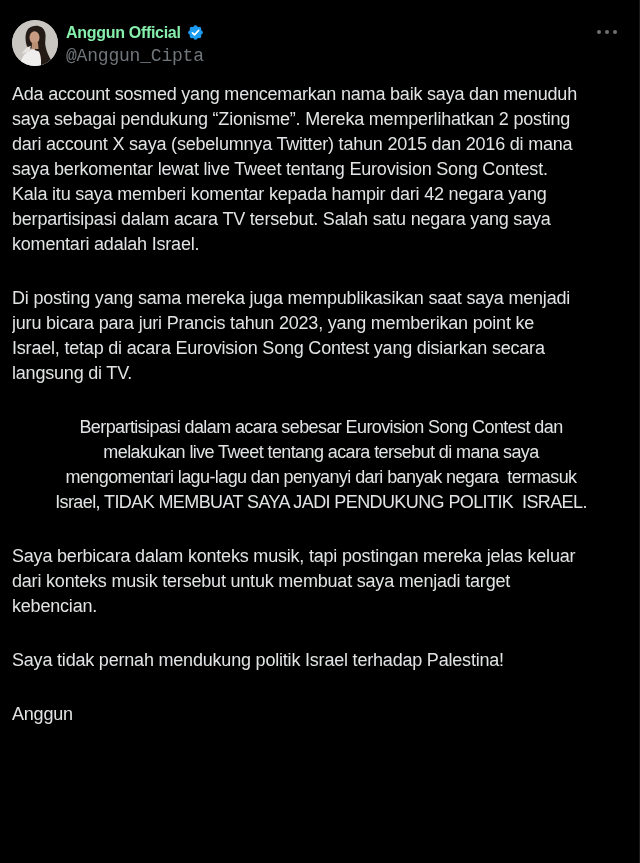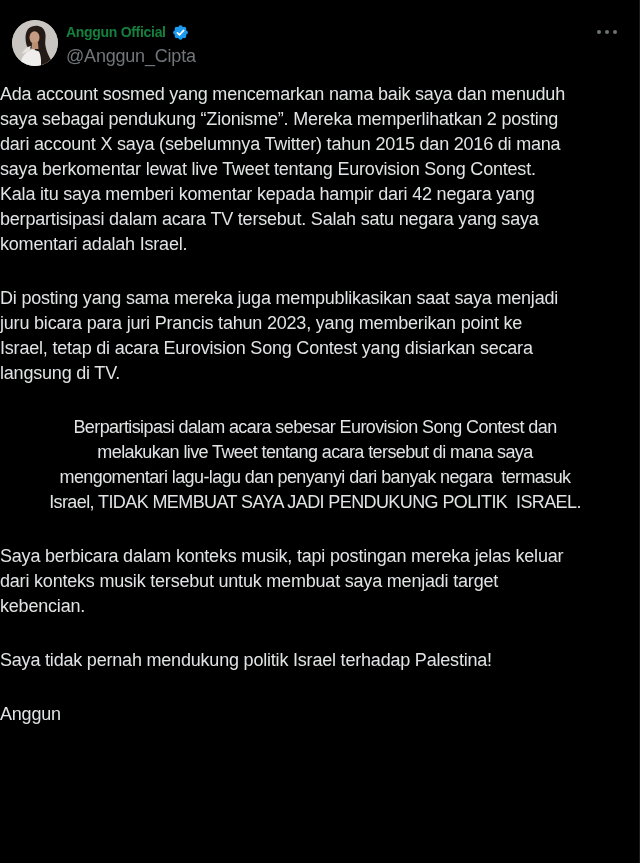--- a/index.html
+++ b/index.html
@@ -38,56 +38,57 @@
     margin-left: 8px;
     padding-top: 1px;
     min-width: 0;
   }
   .name-row {
     display: flex;
     align-items: center;
     gap: 6px;
   }
   .name {
-    color: #15803d;
-    font-size: 14px;
+    color: #86efac;
+    font-size: 16px;
     font-weight: 700;
     letter-spacing: -0.3px;
     line-height: 23px;
     white-space: nowrap;
     cursor: pointer;
   }
   .badge { display: inline-flex; align-items: center; }
   .badge svg { display: block; }
   .handle {
     color: #71767b;
     font-size: 18px;
     letter-spacing: -0.2px;
     line-height: 21px;
     margin-top: 2px;
     cursor: pointer;
+    font-family: Liberation Mono, monospace;
   }
   .more-button {
     position: absolute;
     top: 27px;
     right: 20px;
     display: flex;
     gap: 4px;
     padding: 3px;
     cursor: pointer;
   }
   .more-button .dot {
     width: 4px;
     height: 4px;
     border-radius: 50%;
     background: #6e7377;
   }
   
   .tweet-body {
-    padding: 16px 10px 0 0;
+    padding: 16px 10px 0 12px;
   }
   .tweet-body p {
     margin: 0 0 29px 0;
     color: #e1e3e4;
     font-size: 18px;
     line-height: 25px;
     letter-spacing: -0.2px;
     white-space: pre;
     overflow: hidden;
   }

